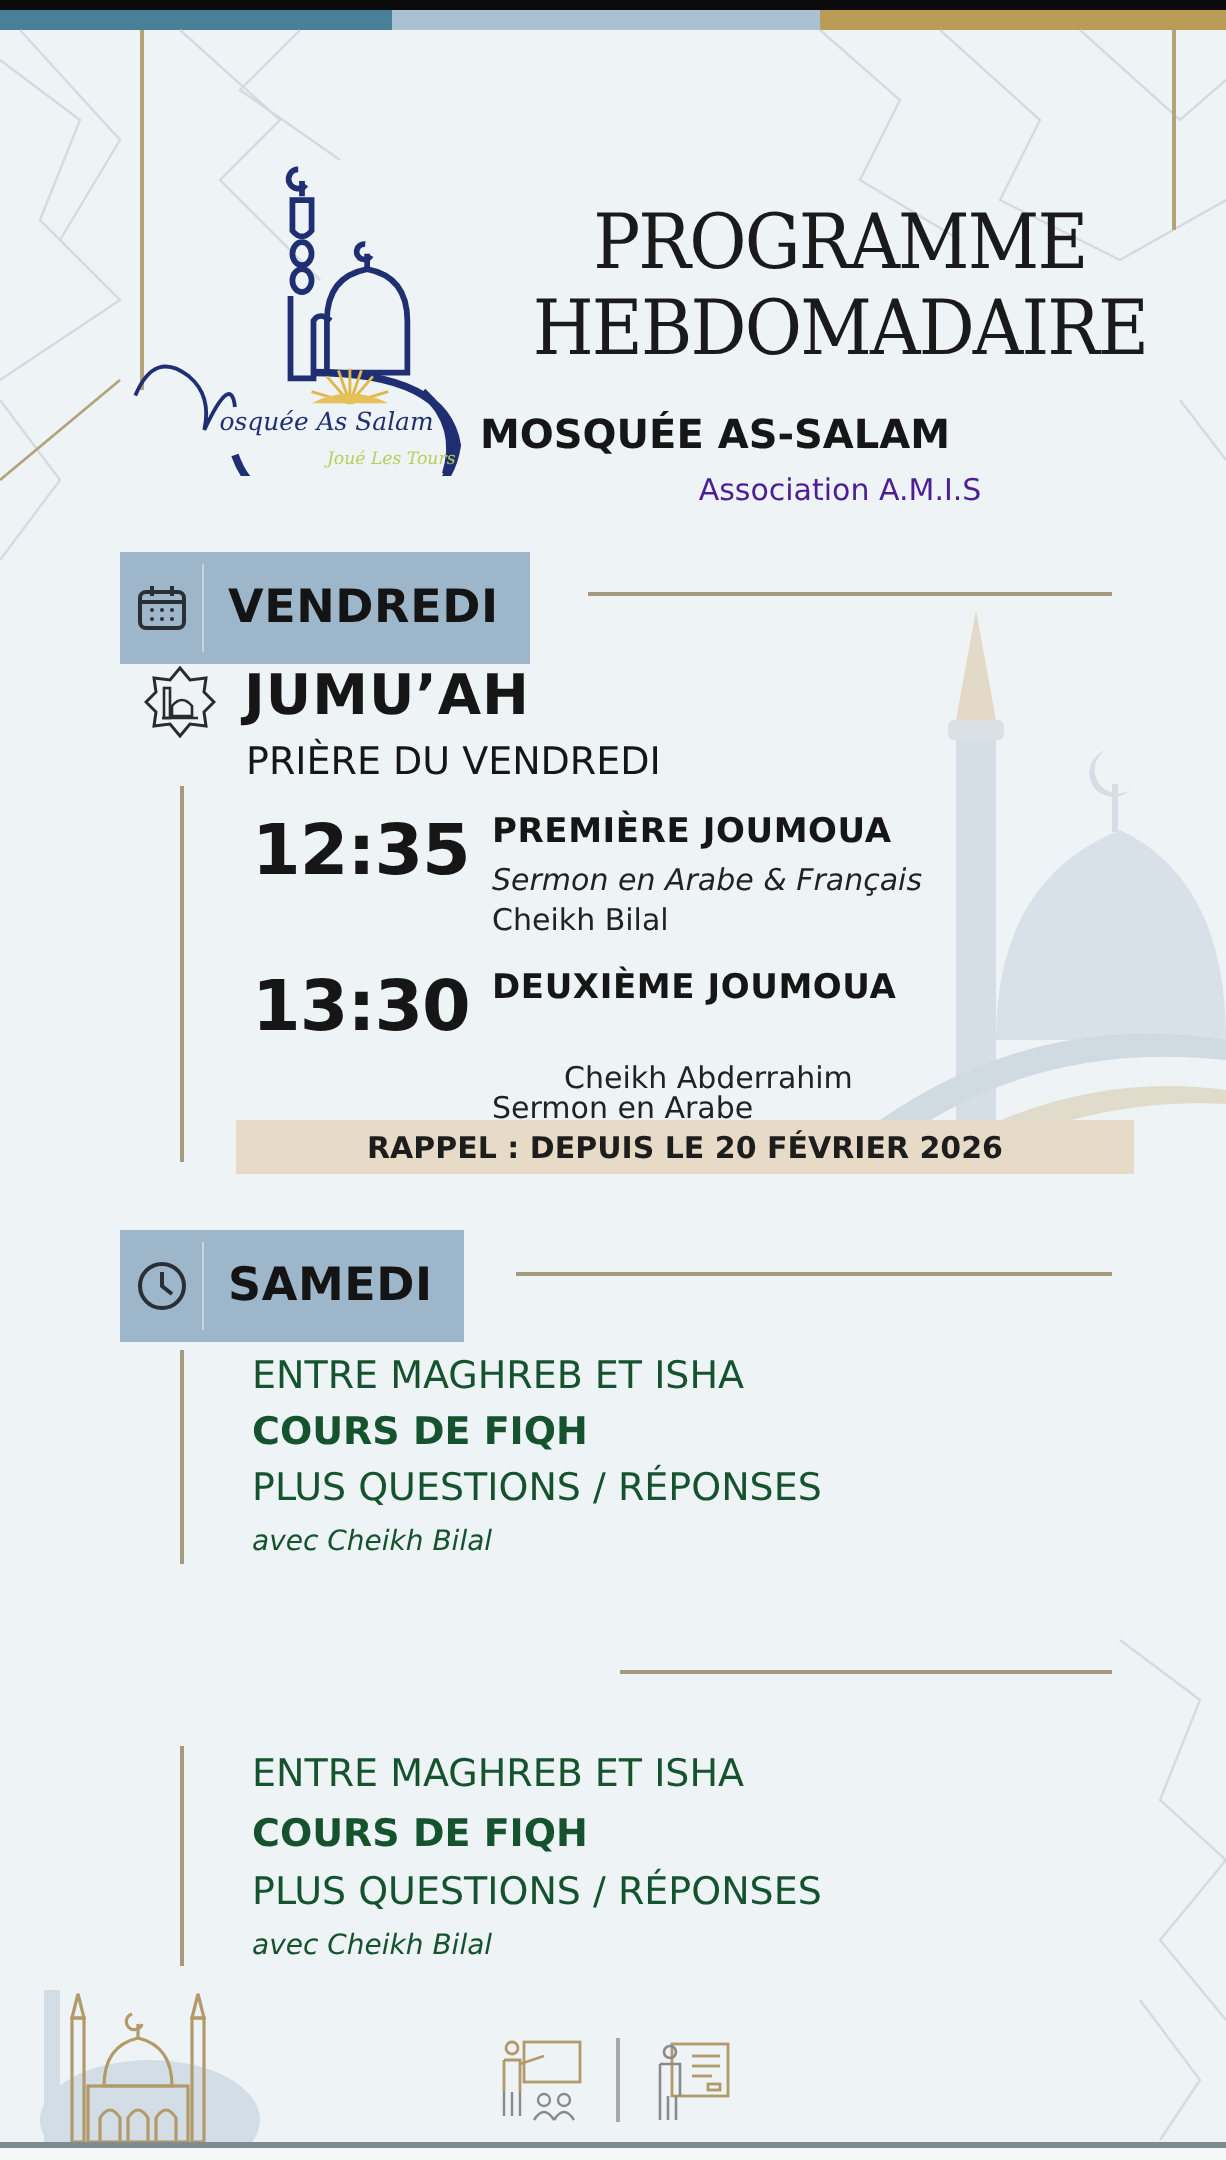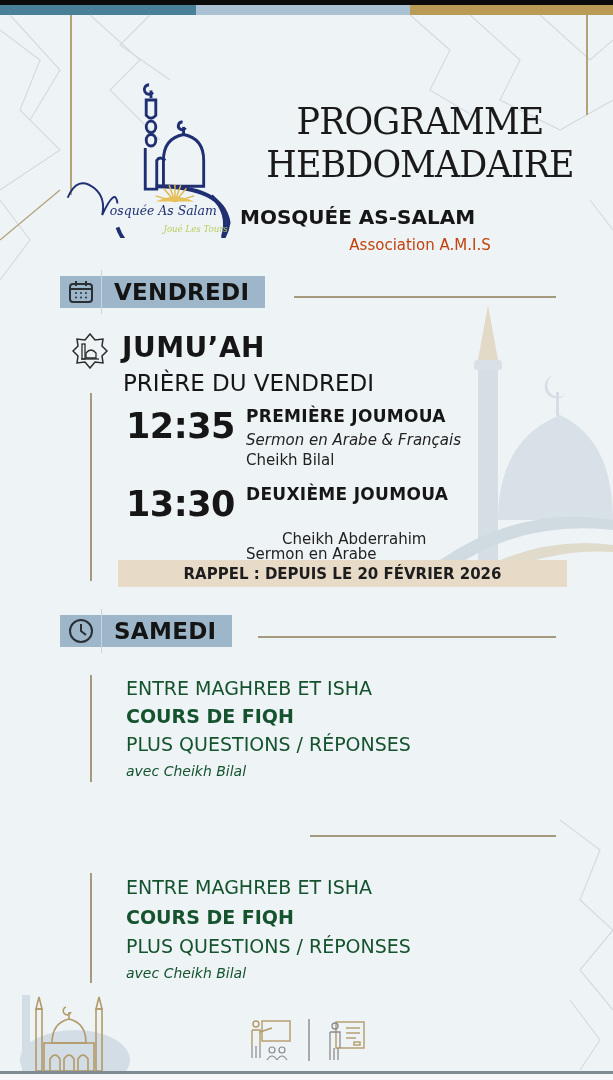--- a/index.html
+++ b/index.html
@@ -29,34 +29,34 @@
     text-align: center; font-family: "DejaVu Serif", "Liberation Serif", serif;
     font-size: 38px; line-height: 43px; font-weight: 400; letter-spacing: -1px; color: #1a1a1a;
     transform: scaleX(0.92); transform-origin: center top;
   }
   .subtitle {
     position: absolute; left: 240px; top: 205px; width: 360px; text-align: left;
     font-weight: 700; font-size: 20px; letter-spacing: 0px;
   }
   .assoc {
     position: absolute; left: 240px; top: 236px; width: 360px; text-align: center;
-    font-size: 15px; color: #c2410c;
+    font-size: 15px; color: #4c1d95;
   }
 
   
-  .day-header { position: absolute; left: 60px; height: 32px; background: #9db6c9; display: flex; align-items: center; }
+  .day-header { position: absolute; left: 60px; height: 56px; background: #9db6c9; display: flex; align-items: center; }
   .day-header .icon-box { width: 42px; height: 44px; display: flex; align-items: center; justify-content: center; border-right: 1.5px solid #c6d6e1; }
   .day-header .day-label { font-weight: 700; font-size: 23px; padding-left: 12px; padding-right: 16px; color: #141414; letter-spacing: 0.3px; }
   .day-line { position: absolute; height: 1.5px; background: #a69a7e; }
 
   .v-sep { position: absolute; width: 2px; background: #a69a7e; }
 
   .jumuah-icon { position: absolute; left: 72px; top: 333px; width: 36px; height: 36px; }
   .jumuah-title { position: absolute; left: 122px; top: 331px; font-weight: 900; font-size: 28px; letter-spacing: 0.5px; }
-  .jumuah-sub { position: absolute; left: 123px; top: 370px; font-size: 23px; }
+  .jumuah-sub { position: absolute; left: 123px; top: 370px; font-size: 19px; }
 
   .time { position: absolute; left: 126px; font-weight: 800; font-size: 35px; letter-spacing: -0.5px; }
   .prayer-name { position: absolute; left: 246px; font-weight: 800; font-size: 17px; letter-spacing: 0.3px; }
   .prayer-line { position: absolute; left: 246px; font-size: 15px; color: #222; }
 
   .rappel {
     position: absolute; left: 118px; top: 560px; width: 449px; height: 27px;
     background: #e7dbc8; font-weight: 800; font-size: 15px;
     display: flex; align-items: center; justify-content: center; color: #1d1d1d;
   }

